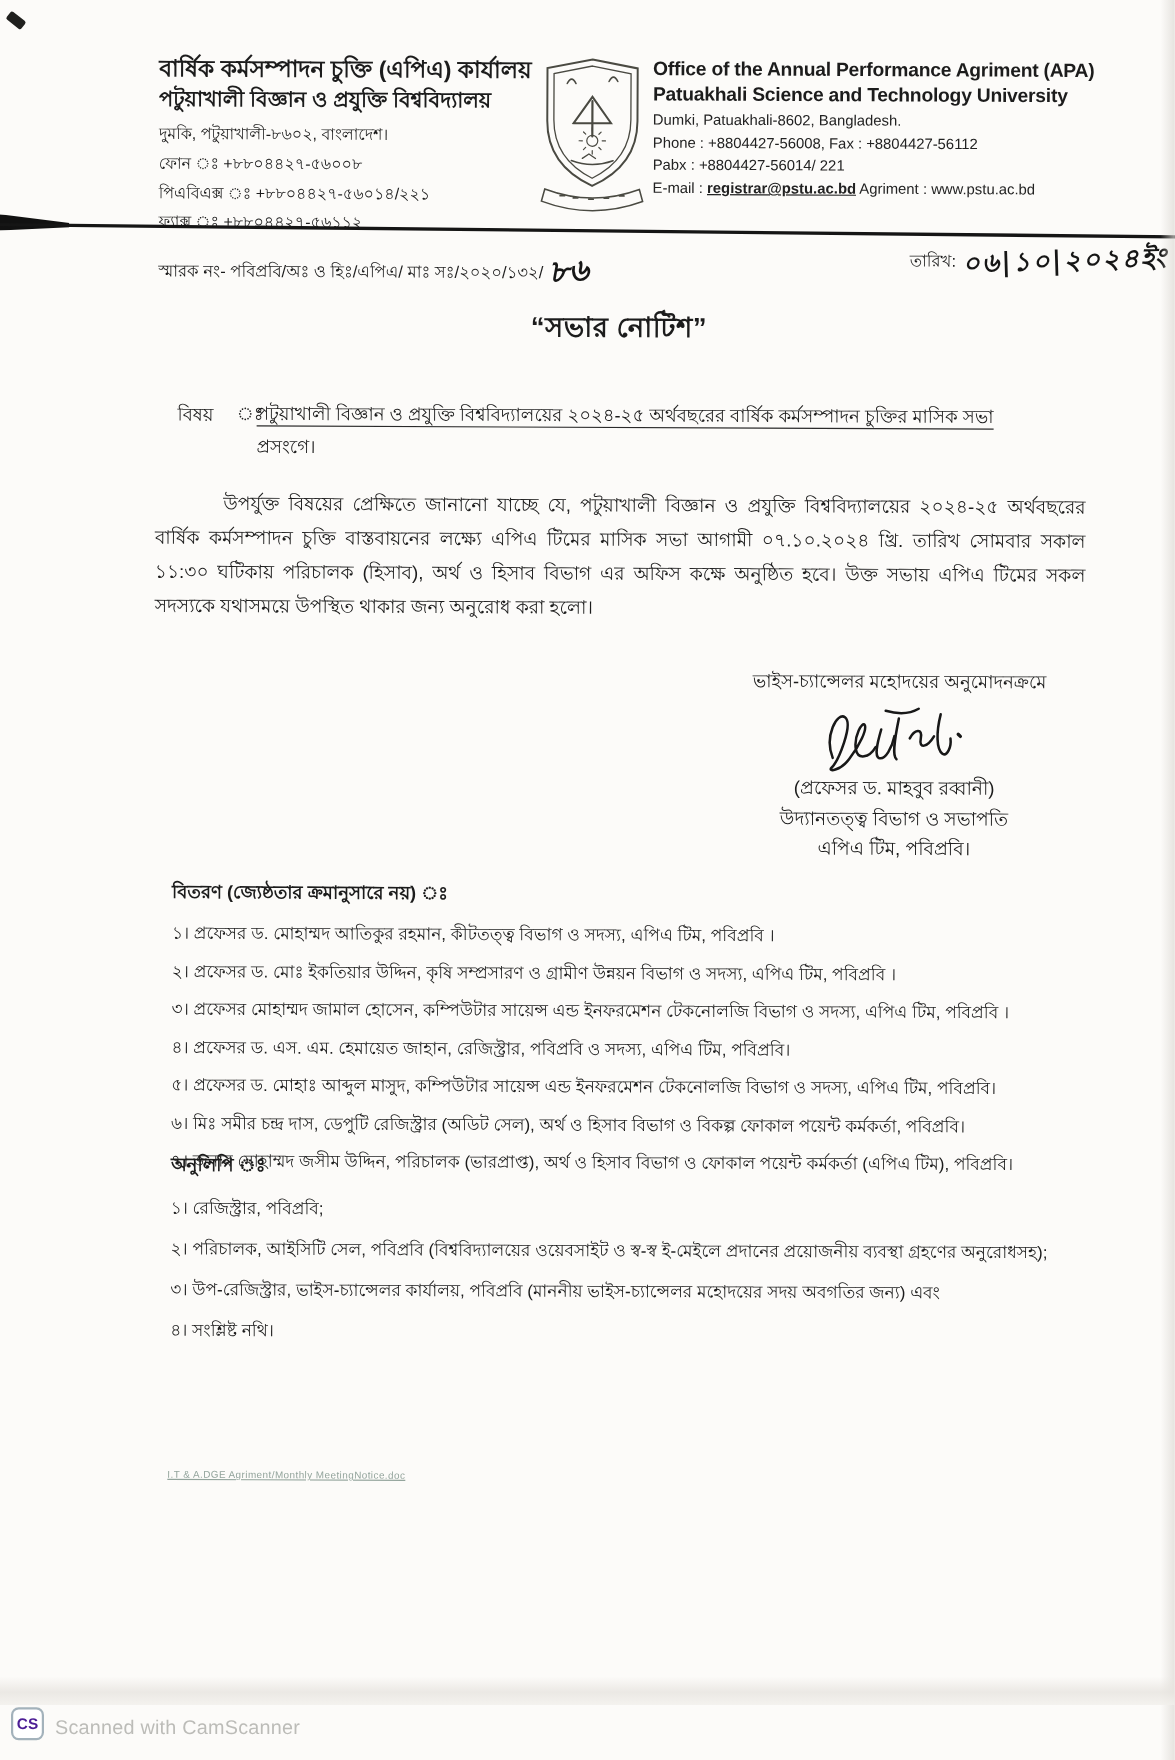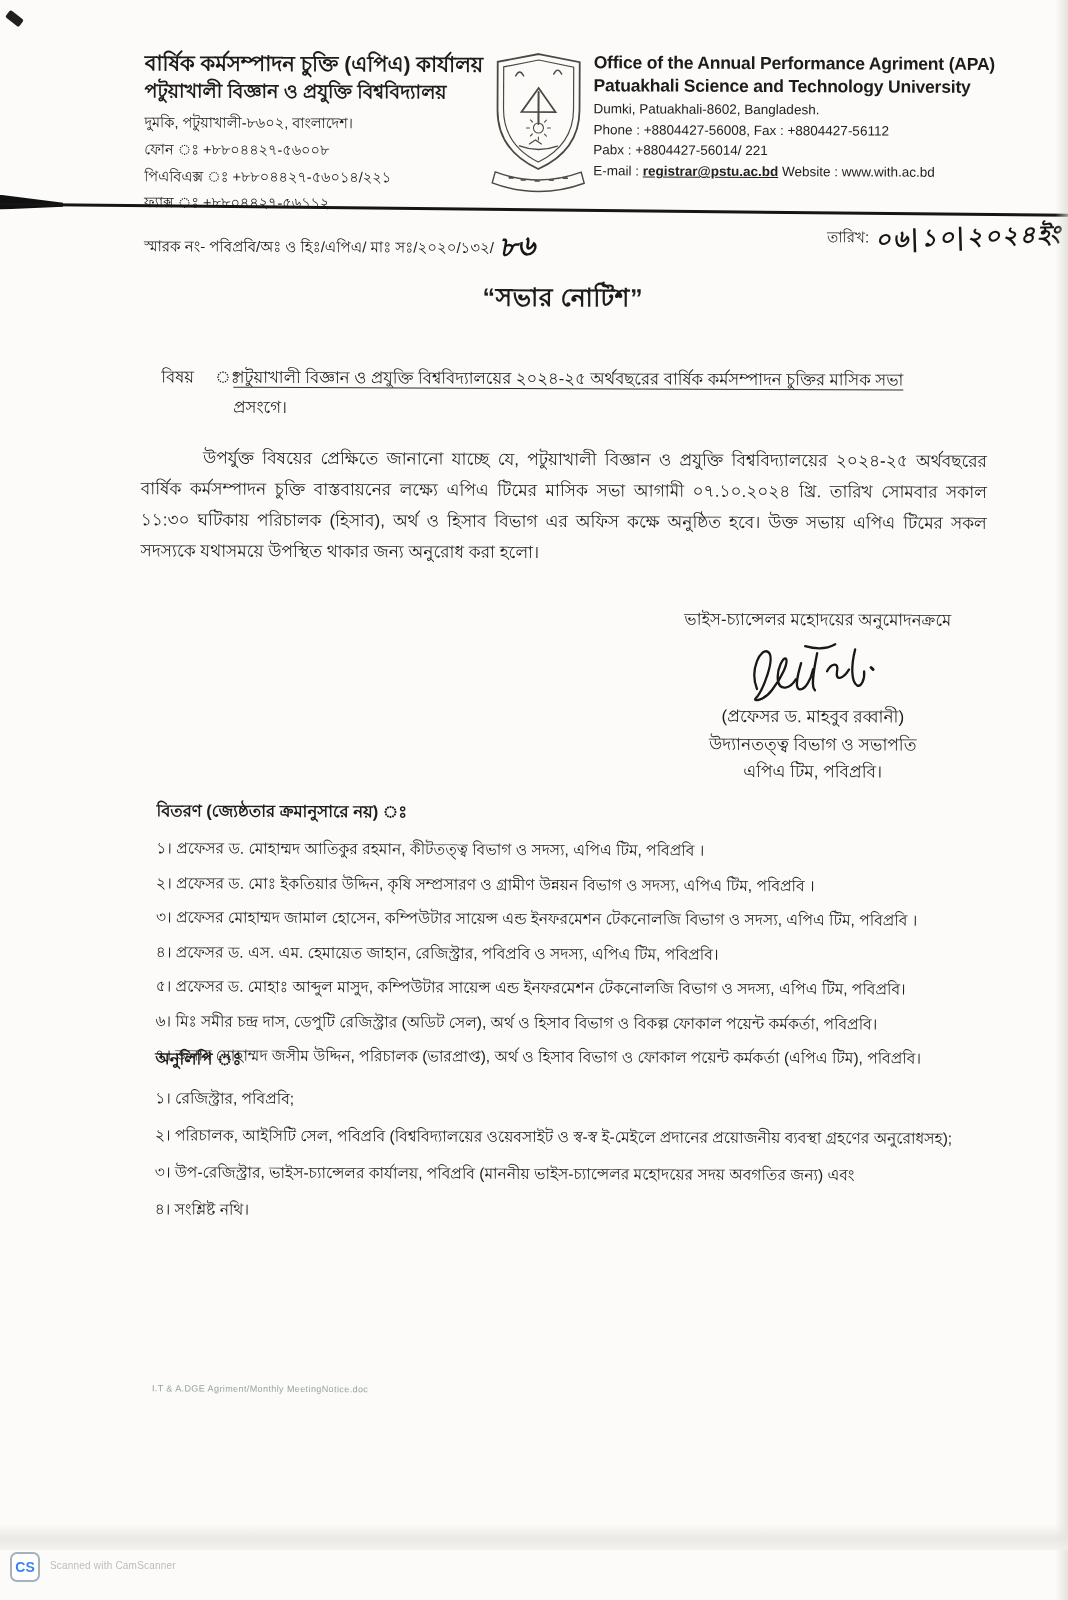--- a/index.html
+++ b/index.html
@@ -60,33 +60,33 @@
   
   .dist { position:absolute; left:160px; top:800px; width:852px; }
   .dist .head { font-size:16.5px; font-weight:bold; margin-bottom:11px; }
   .dist .it { font-size:15.5px; margin-bottom:8.5px; white-space:nowrap; }
 
   .copies { position:absolute; left:160px; top:1048px; width:852px; }
   .copies .head { font-size:16.5px; font-weight:bold; margin-bottom:13px; }
   .copies .it { font-size:15.5px; margin-bottom:11px; white-space:nowrap; }
 
   
-  .doc-path { position:absolute; left:158px; top:1385px; font-size:9px; color:#93a49c; letter-spacing:0.4px; }
+  .doc-path { position:absolute; left:158px; top:1337px; font-size:9px; color:#93a49c; letter-spacing:0.4px;text-decoration:underline; }
 
   .band { position:absolute; left:0; top:1524px; width:1068px; height:26px;
     background:linear-gradient(to bottom, rgba(0,0,0,0) 0%, #e7e4df 55%, #f2f0ec 100%); opacity:0.8; }
   .right-edge { position:absolute; right:0; top:0; width:13px; height:1600px;
     background:linear-gradient(to right, rgba(0,0,0,0), #dcd9d4); opacity:0.7; }
   .tl-mark { position:absolute; left:6px; top:14px; width:17px; height:9px; background:#20201e;
     transform:rotate(38deg); border-radius:2px; }
 
   .cs-badge { position:absolute; left:10px; top:1552px; width:30px; height:30px;
-    border:2.5px solid #a3b2bb; border-radius:7px; color:#3b82f6;
+    border:2.5px solid #a3b2bb; border-radius:7px; color:#4c1d95;
     font-weight:bold; font-size:14px; display:flex; align-items:center; justify-content:center; background:#fff; }
-  .cs-text { position:absolute; left:50px; top:1560px; font-size:10px; color:#bcbcb8; letter-spacing:0.2px; }
+  .cs-text { position:absolute; left:50px; top:1560px; font-size:18px; color:#bcbcb8; letter-spacing:0.2px; }
 </style>
 </head>
 <body>
 
 <div class="page">
   <div class="rot">
 
     <div class="hdr-left">
       <div class="l1">বার্ষিক কর্মসম্পাদন চুক্তি (এপিএ) কার্যালয়</div>
       <div class="l2">পটুয়াখালী বিজ্ঞান ও প্রযুক্তি বিশ্ববিদ্যালয়</div>
@@ -113,21 +113,21 @@
       </svg>
     </div>
 
     <div class="hdr-right">
       <div class="e1">Office of the Annual Performance Agriment (APA)</div>
       <div class="e2">Patuakhali Science and Technology University</div>
       <div class="einfo">
         <div>Dumki, Patuakhali-8602, Bangladesh.</div>
         <div>Phone : +8804427-56008, Fax : +8804427-56112</div>
         <div>Pabx : +8804427-56014/ 221</div>
-        <div><span>E-mail : </span><span class="email-u">registrar@pstu.ac.bd</span><span> Website : www.with.ac.bd</span></div>
+        <div><span>E-mail : </span><span class="email-u">registrar@pstu.ac.bd</span><span> Agriment : www.pstu.ac.bd</span></div>
       </div>
     </div>
 
     <div class="rule-wedge"></div>
     <div class="header-rule"></div>
 
     <div class="memo-ref">
       <span>স্মারক নং- পবিপ্রবি/অঃ ও হিঃ/এপিএ/ মাঃ সঃ/২০২০/১৩২/</span><span class="hand">৮৬</span>
     </div>
     <div class="memo-date">

